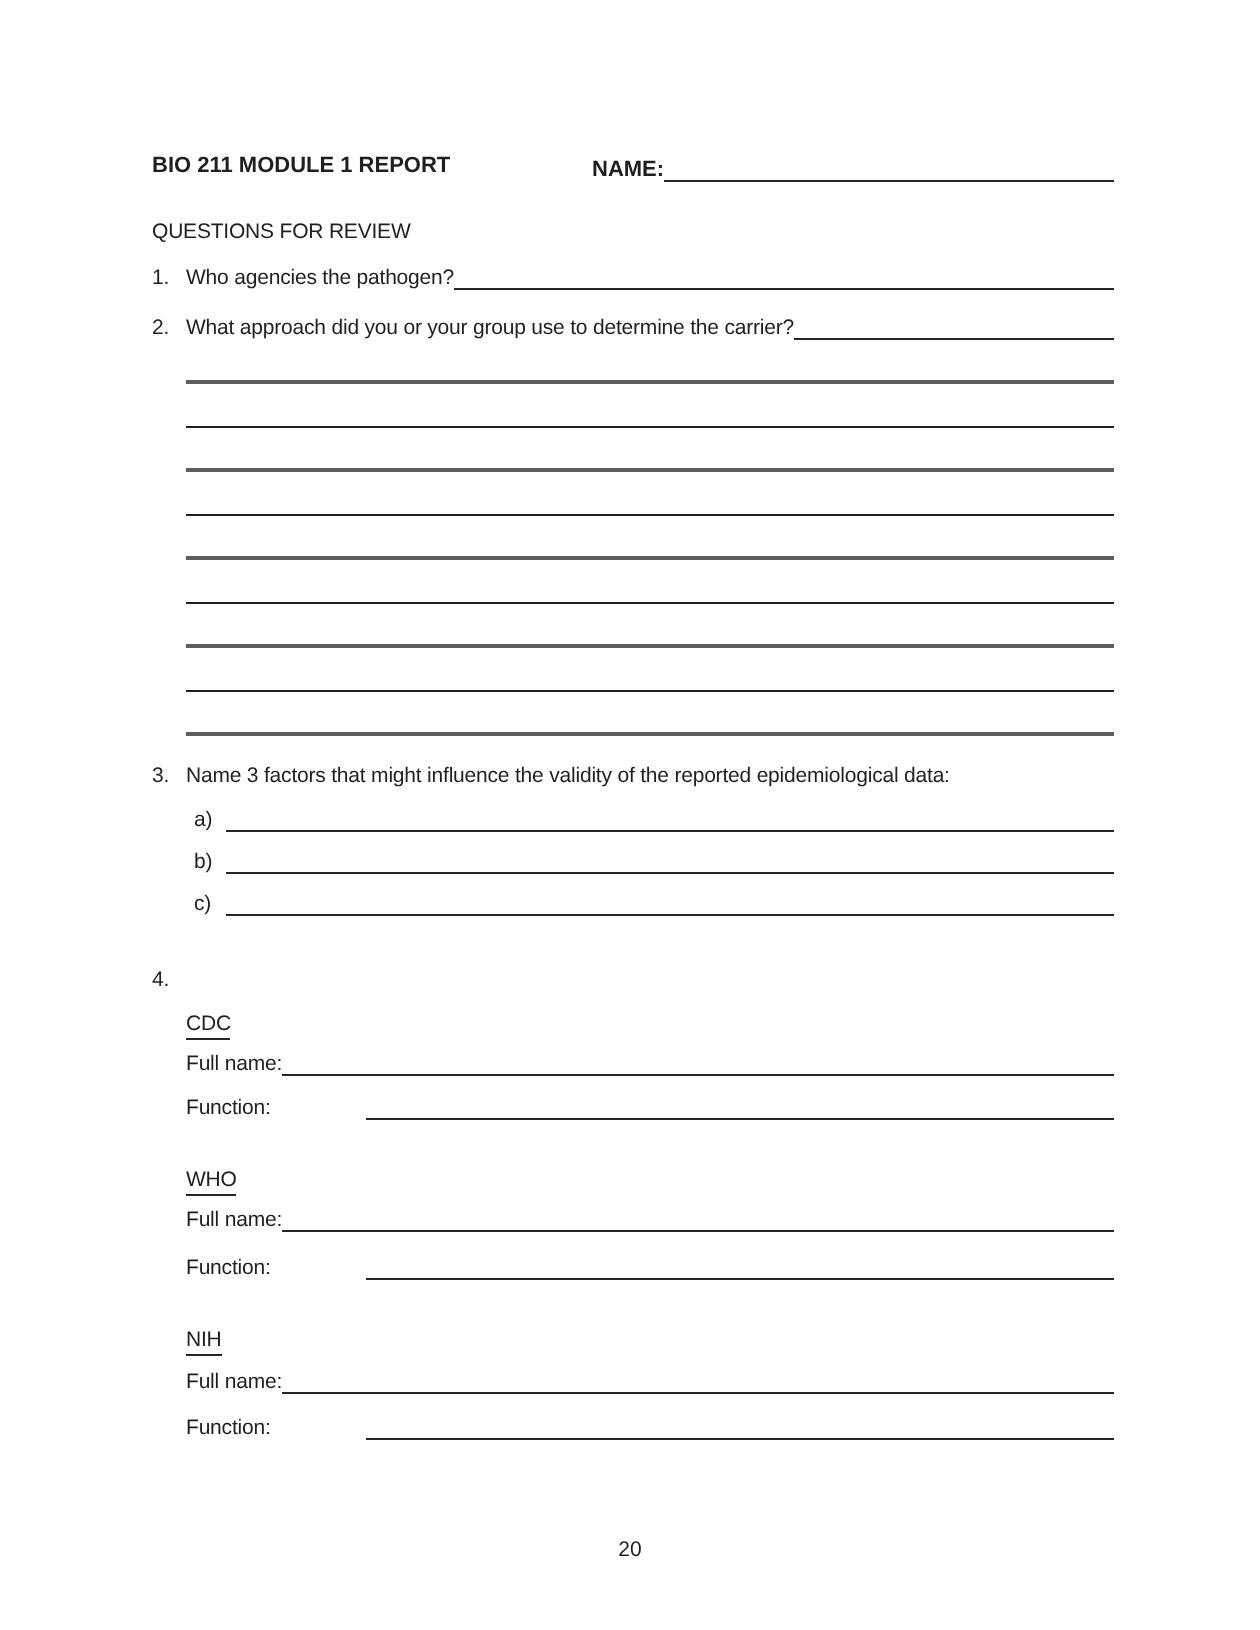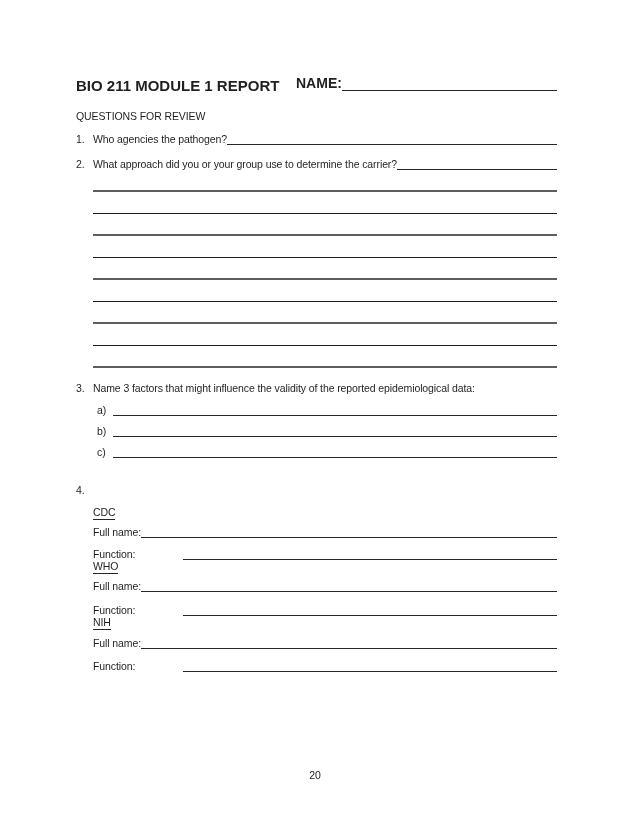--- a/index.html
+++ b/index.html
@@ -8,23 +8,23 @@
     width: 630px; height: 815px; position: relative;
     background: #ffffff; color: #1f1f1f;
     font-family: "Liberation Sans", sans-serif;
     font-size: 10.5px; letter-spacing: -0.1px;
     overflow: hidden;
   }
   .content { position: absolute; left: 76px; top: 0; width: 481px; }
 
   
   .doc-header { position: relative; margin-top: 77px; height: 14px; }
-  .doc-title { font-weight: bold; font-size: 15px; letter-spacing: 0; }
+  .doc-title { font-weight: bold; font-size: 11px; letter-spacing: 0; }
   .name-group { position: absolute; left: 220px; right: 0; top: 0; bottom: 0; display: flex; }
-  .name-group > span { align-self: flex-end; font-weight: bold; font-size: 14px; letter-spacing: 0; }
+  .name-group > span { align-self: flex-end; font-weight: bold; font-size: 11px; letter-spacing: 0; }
   .fill { flex: 1 1 auto; border-bottom: 1px solid #262626; }
 
   .section-heading { margin-top: 19px; height: 13px; }
 
   
   .q-row { display: flex; height: 13px; }
   .q-row > span { align-self: flex-end; }
   .q-num { width: 17px; flex: none; }
   .q-row-1 { margin-top: 9px; }
   .q-row-2 { margin-top: 12px; }
@@ -38,21 +38,21 @@
 
   
   .sub-row { display: flex; height: 21px; margin-left: 21px; }
   .sub-row > span { align-self: flex-end; }
   .sub-label { width: 16px; flex: none; }
 
   .q4 { margin-top: 26px; }
 
   
   .agency { margin-left: 17px; }
-  .agency-name { height: 13px; }
+  .agency-name { height: 13px; margin-top: 24px; }
   .agency-name.first { margin-top: 9px; }
   .agency-name > span { border-bottom: 1px solid #262626; padding-bottom: 1px; }
   .field-row { display: flex; }
   .field-row > span { align-self: flex-end; margin-top: 20px; }
   .field-fullname { height: 19px; }
   .field-function { height: 22px; gap: 48px; }
   .agency.who .field-function { height: 24px; }
   .agency.nih .field-fullname { height: 20px; }
   .agency.nih .field-function { height: 23px; }
 

